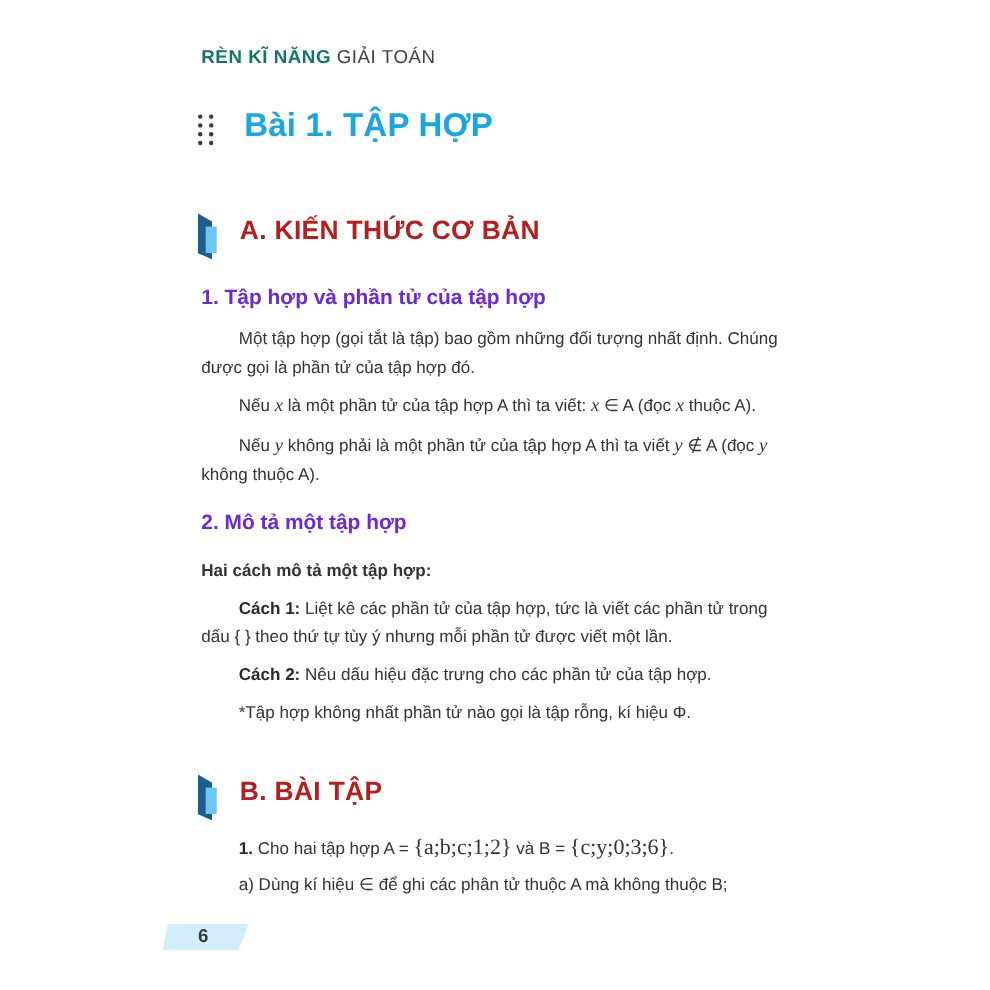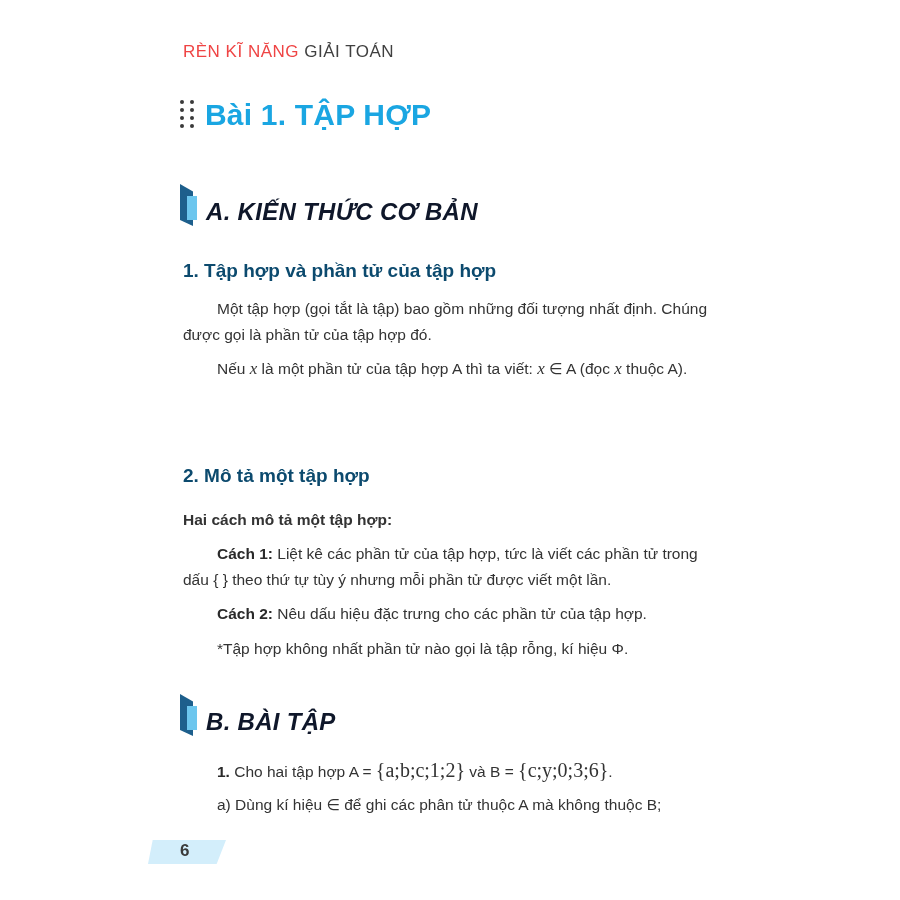--- a/index.html
+++ b/index.html
@@ -1,36 +1,36 @@
 <!DOCTYPE html>
 <html><head>
   <meta charset="utf-8">
   <style>
     html, body { margin: 0; padding: 0; background: #ffffff; }
     body { width: 900px; height: 900px; position: relative; overflow: hidden;
            font-family: "Liberation Sans", sans-serif; color: #2a2a2a; }
     .page { position: absolute; left: 0; top: 0; width: 900px; height: 900px; }
 
     .running-head { position: absolute; left: 183px; top: 42px; font-size: 17px; letter-spacing: 0.5px; }
-    .running-head .strong { color: #ef4444; font-weight: normal; }
+    .running-head .strong { color: #0f766e; font-weight: bold; }
     .running-head .light { color: #404040; font-weight: normal; }
 
-    .lesson-title { position: absolute; left: 180px; top: 98px; display: flex; align-items: flex-start; }
+    .lesson-title { position: absolute; left: 180px; top: 98px; display: flex; align-items: flex-end; gap: 17px; }
     .dots { display: grid; grid-template-columns: 6px 6px; grid-gap: 4px 4px; margin-right: 9px; margin-top: 2px; }
     .dots span { width: 4px; height: 4px; background: #3a3a3a; border-radius: 50%; display: block; }
     .lesson-title h1 { margin: 0; font-size: 30px; font-weight: bold; color: #1aa6e2; letter-spacing: 0.2px; }
 
     .section-head { position: absolute; left: 180px; display: flex; align-items: flex-end; }
     .sec-icon { position: relative; width: 20px; height: 42px; margin-right: 6px; }
     .sec-icon .back { position: absolute; left: 0; top: 0; width: 13px; height: 42px; background: #1d5f8c;
                       clip-path: polygon(0 0, 100% 18%, 100% 100%, 0 86%); }
     .sec-icon .front { position: absolute; left: 7px; top: 12px; width: 10px; height: 24px; background: #6cc6ee; }
-    .section-head h2 { margin: 0; font-size: 24px; font-weight: bold; color: #0f172a; letter-spacing: 0.3px; line-height: 28px; font-style: italic; }
+    .section-head h2 { margin: 12px; font-size: 24px; font-weight: bold; color: #b91c1c; letter-spacing: 0.3px; line-height: 28px; }
 
-    .sub-head { position: absolute; left: 183px; font-size: 19px; font-weight: bold; color: #0c4a6e; margin: 0; }
+    .sub-head { position: absolute; left: 183px; font-size: 19px; font-weight: bold; color: #6d28d9; margin: 0; }
 
     .para { position: absolute; left: 183px; width: 530px; font-size: 15.5px; line-height: 26px; color: #333; margin: 0; }
     .para.indent { text-indent: 34px; }
     .para b { color: #2a2a2a; }
     .math { font-family: "Liberation Serif", serif; font-style: italic; font-size: 17px; }
     .brace { font-family: "Liberation Serif", serif; font-size: 20px; }
 
     .page-num { position: absolute; left: 148px; top: 840px; width: 78px; height: 24px; background: #d3eefb;
                 clip-path: polygon(6% 0, 100% 0, 88% 100%, 0 100%); }
     .page-num span { position: absolute; left: 32px; top: 1px; font-size: 17px; font-weight: bold; color: #3a3a3a; }
@@ -68,20 +68,23 @@
   </div>
 
   <h3 class="sub-head" style="top:260px;">1. Tập hợp và phần tử của tập hợp</h3>
 
   <p class="para indent" style="top:296px;">Một tập hợp (gọi tắt là tập) bao gồm những đối tượng nhất định. Chúng được gọi là phần tử của tập hợp đó.</p>
 
   <p class="para indent" style="top:356px;">
     <span>Nếu </span><span class="math">x</span><span> là một phần tử của tập hợp A thì ta viết: </span><span class="math">x</span><span> ∈ A (đọc </span><span class="math">x</span><span> thuộc A).</span>
   </p>
 
+  <p class="para indent" style="top:392px;">
+    <span>Nếu </span><span class="math">y</span><span> không phải là một phần tử của tập hợp A thì ta viết </span><span class="math">y</span><span> ∉ A (đọc </span><span class="math">y</span><span> không thuộc A).</span>
+  </p>
 
   <h3 class="sub-head" style="top:465px;">2. Mô tả một tập hợp</h3>
 
   <p class="para" style="top:507px;font-weight:bold;">Hai cách mô tả một tập hợp:</p>
 
   <p class="para indent" style="top:541px;">
     <b>Cách 1:</b><span> Liệt kê các phần tử của tập hợp, tức là viết các phần tử trong dấu { } theo thứ tự tùy ý nhưng mỗi phần tử được viết một lần.</span>
   </p>
 
   <p class="para indent" style="top:601px;">

